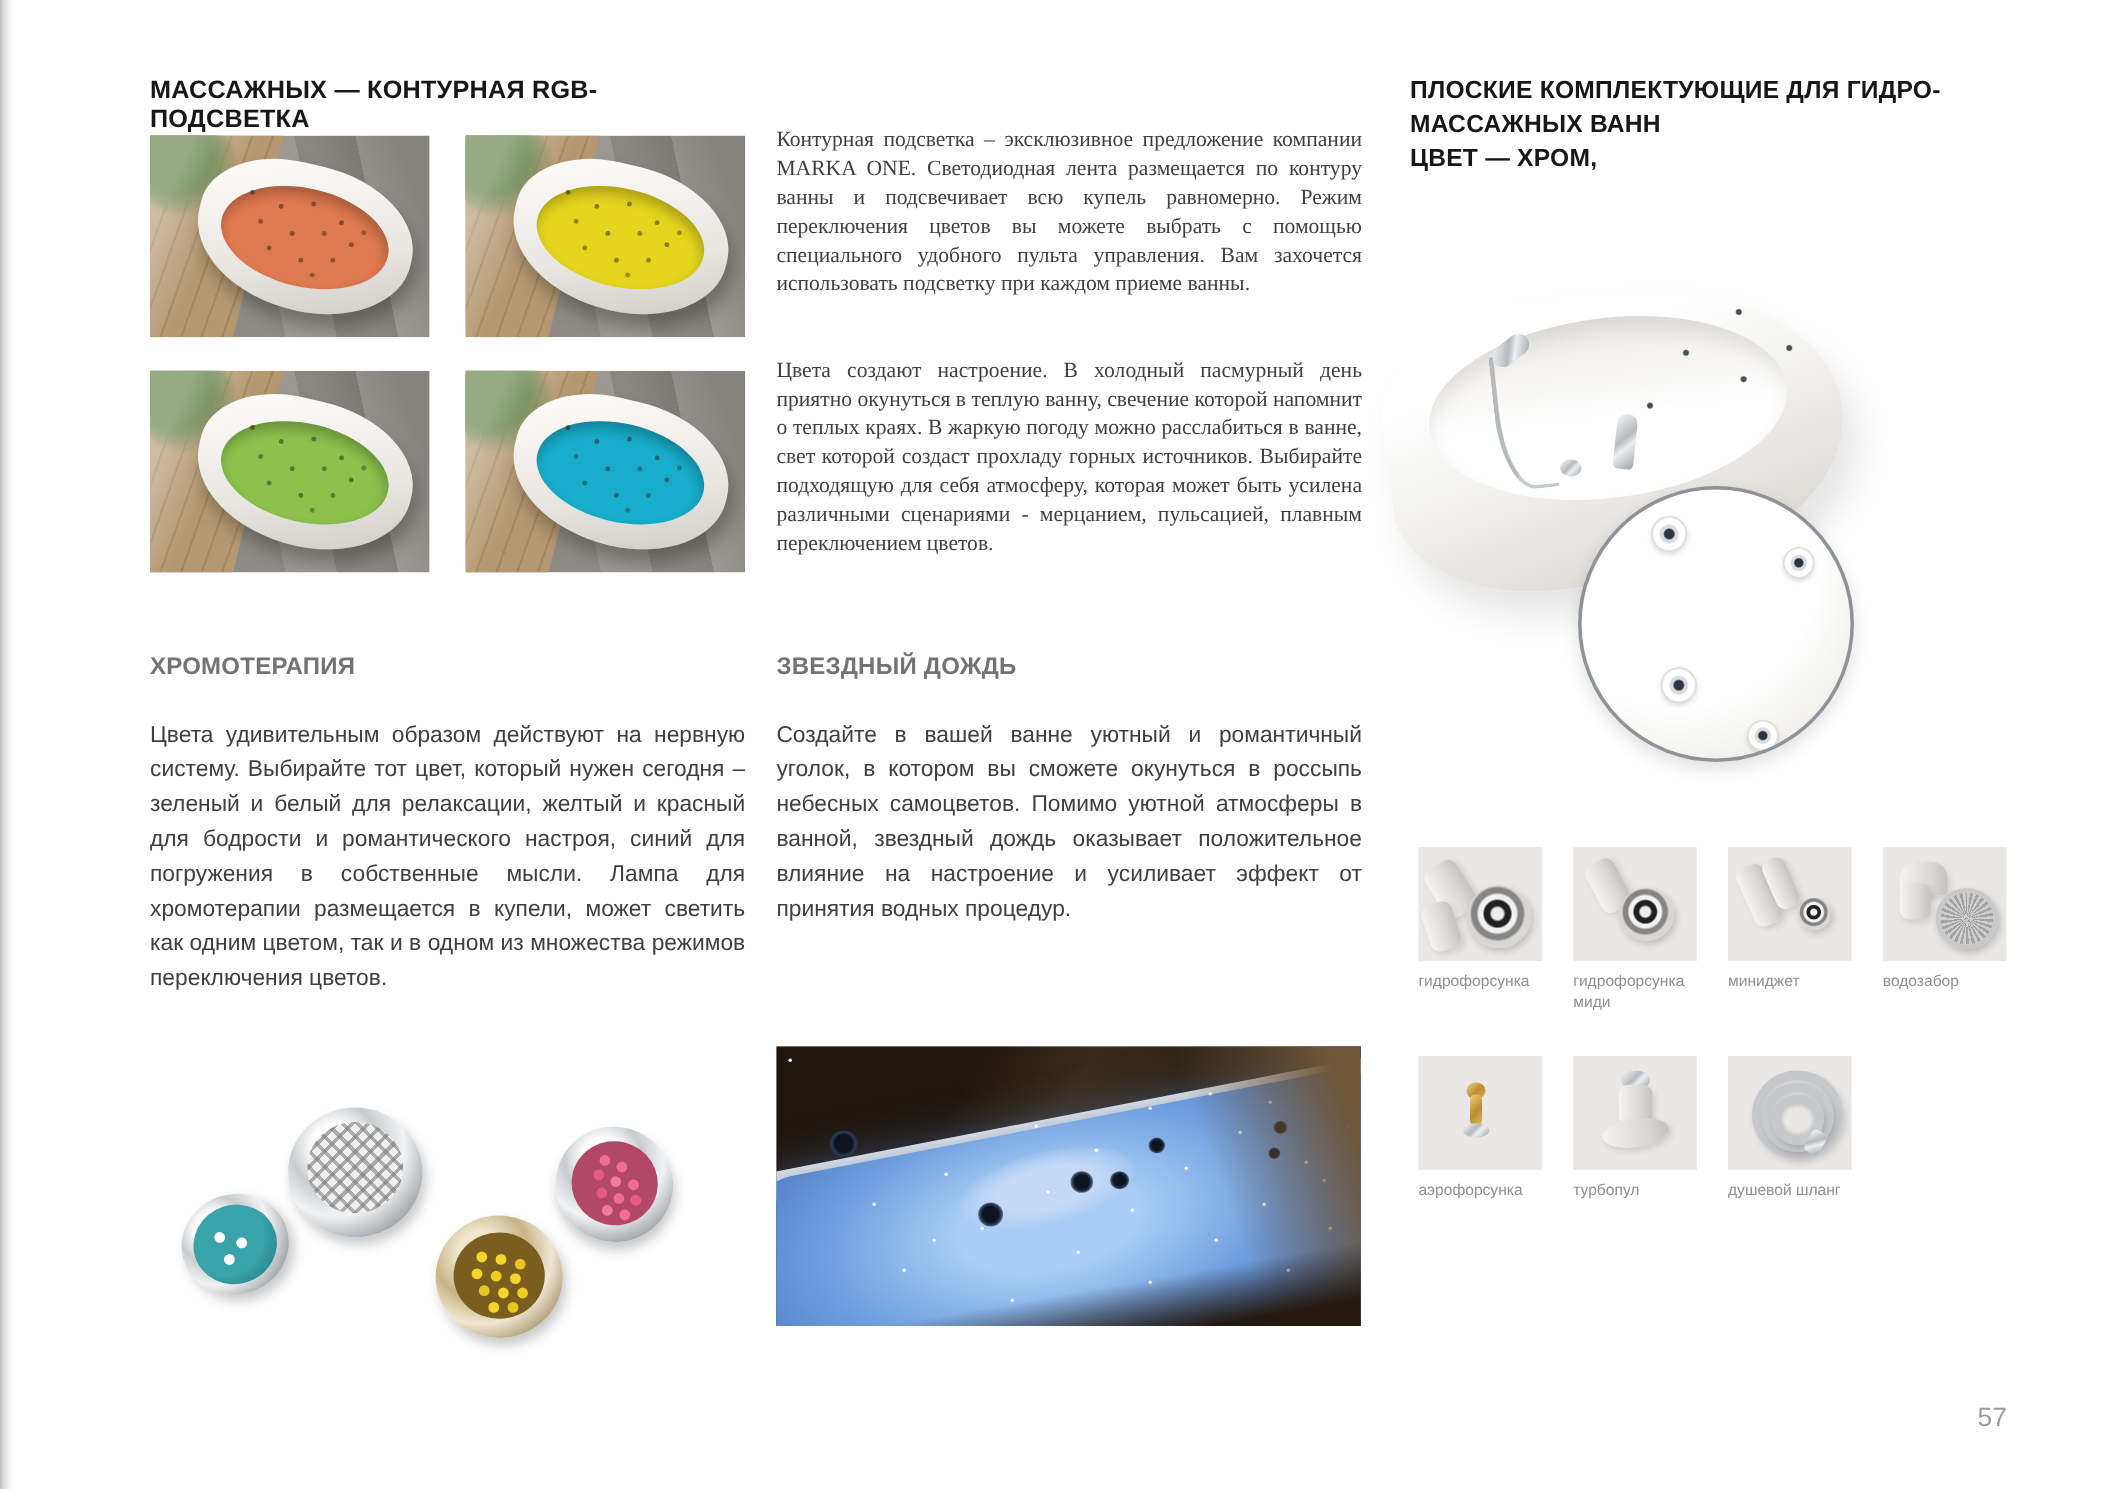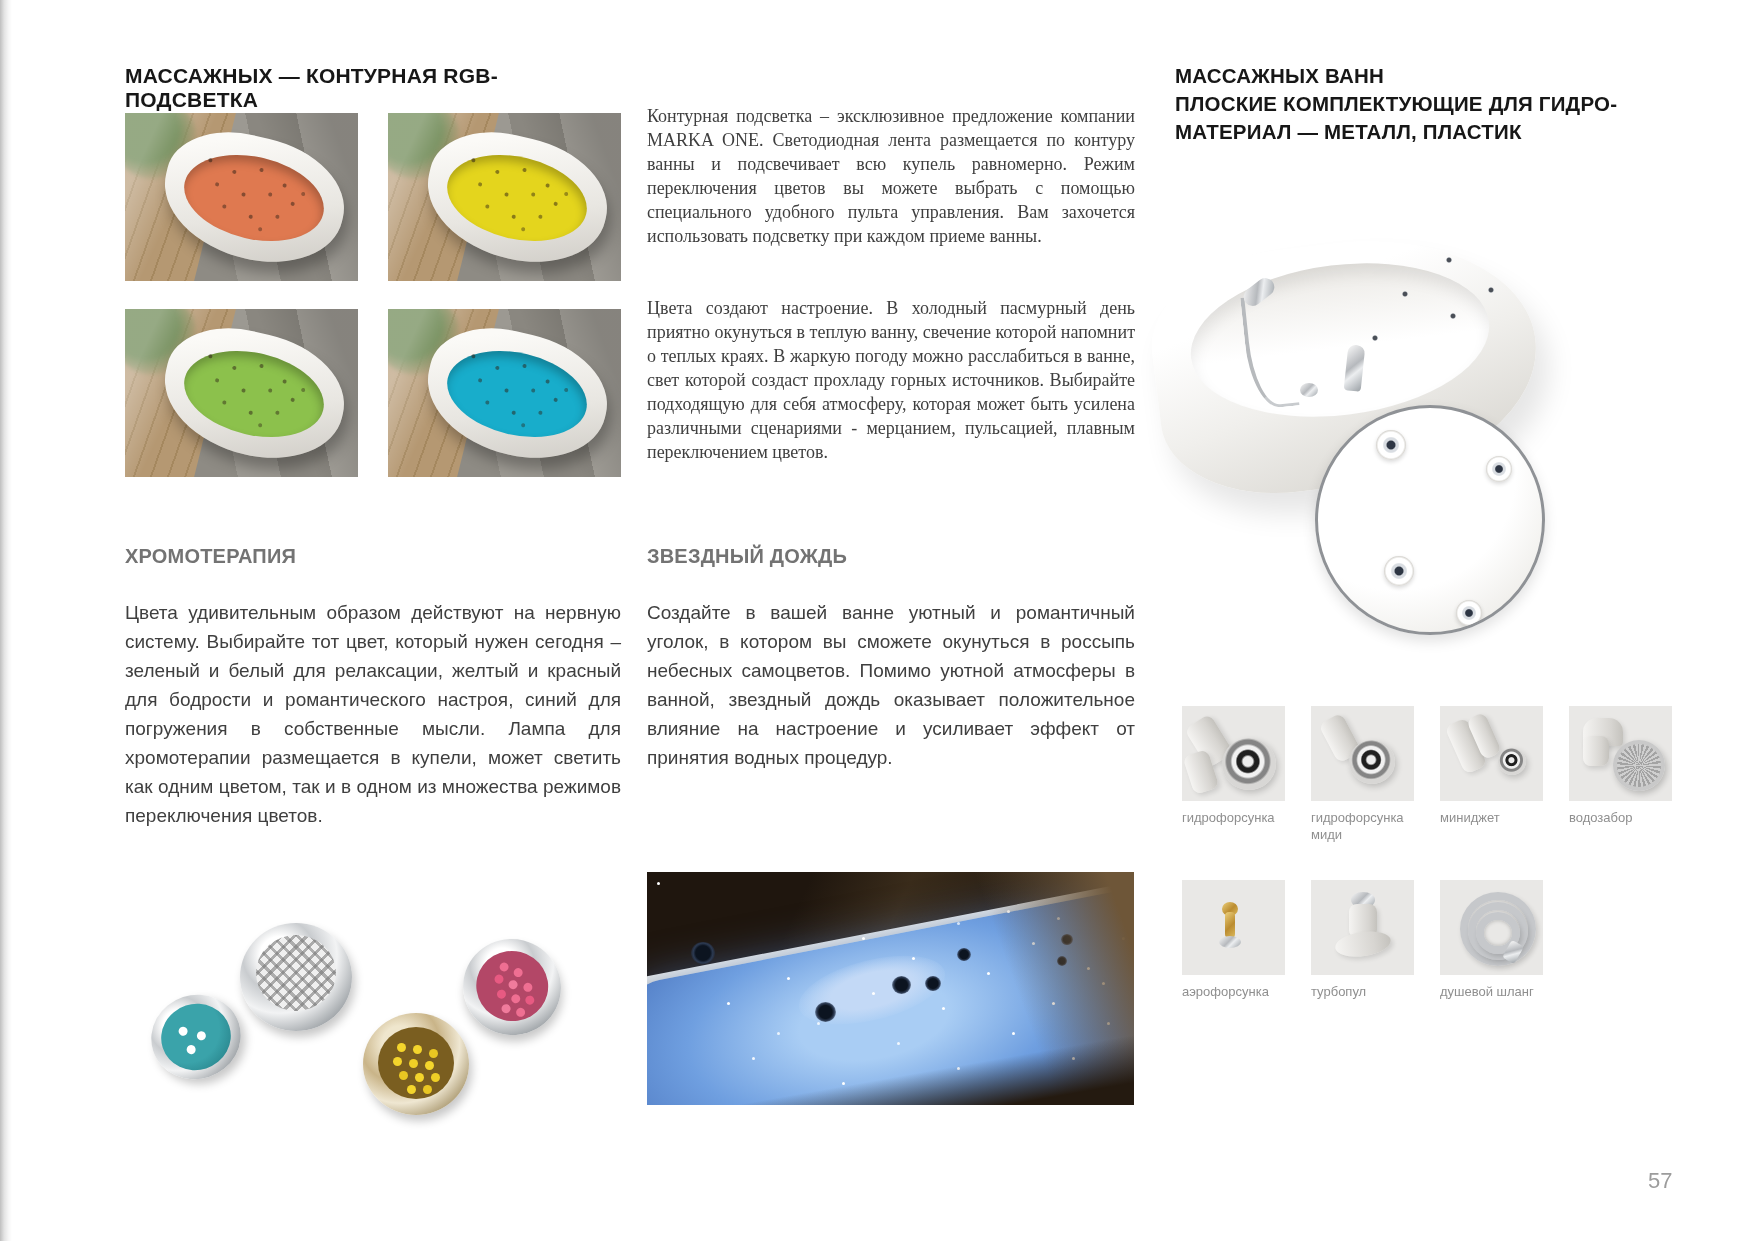--- a/index.html
+++ b/index.html
@@ -226,23 +226,23 @@
   <div class="star-jet" style="left:168px;top:130px;width:21px;height:20px;"></div>
   <div class="star-jet" style="left:245px;top:104px;width:19px;height:18px;"></div>
   <div class="star-jet" style="left:278px;top:104px;width:16px;height:15px;"></div>
   <div class="star-jet" style="left:310px;top:76px;width:14px;height:13px;"></div>
   <div class="star-jet" style="left:414px;top:62px;width:12px;height:11px;"></div>
   <div class="star-jet" style="left:410px;top:84px;width:10px;height:10px;"></div>
   <div class="star-bottom"></div>
 </div>
 
 <div class="abs h-right">
+  <div>ПЛОСКИЕ КОМПЛЕКТУЮЩИЕ ДЛЯ ГИДРО-</div>
   <div>МАССАЖНЫХ ВАНН</div>
-  <div>ПЛОСКИЕ КОМПЛЕКТУЮЩИЕ ДЛЯ ГИДРО-</div>
-  <div>МАТЕРИАЛ — МЕТАЛЛ, ПЛАСТИК</div>
+  <div>ЦВЕТ — ХРОМ,</div>
 </div>
 
 <div class="abs hero">
   <div class="hero-tub"></div>
   <div class="hero-basin"></div>
   <div class="shower-hose"></div>
   <div class="shower-head chrome"></div>
   <div class="spout chrome"></div>
   <div class="knob chrome"></div>
   <div class="hero-jet" style="left:252px;top:96px;"></div>

